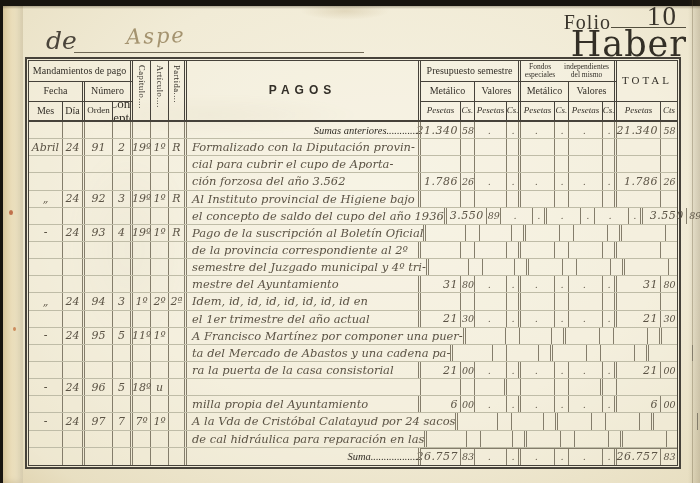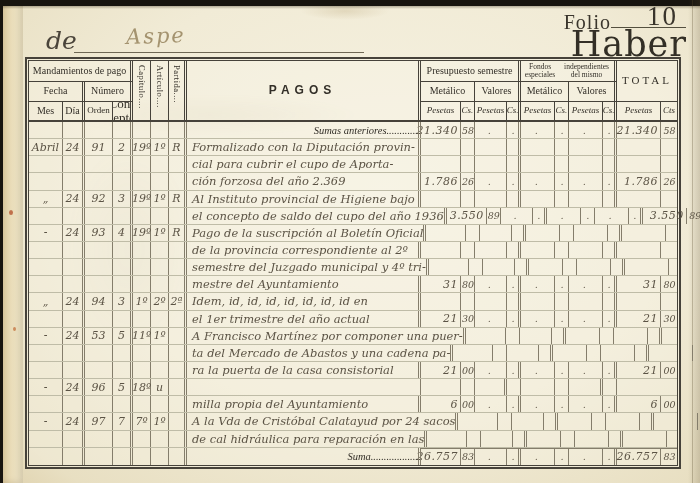--- a/index.html
+++ b/index.html
@@ -222,21 +222,21 @@
             <div class="cell c-tc hw cs"></div>
           </div>
           <div class="line">
             <div class="cell c-mes hw"></div>
             <div class="cell c-dia dblr hw"></div>
             <div class="cell c-orden hw"></div>
             <div class="cell c-con dblr hw"></div>
             <div class="cell c-cap hw"></div>
             <div class="cell c-art hw"></div>
             <div class="cell c-par dblr hw"></div>
-            <div class="cell c-pagos dblr hw">ción forzosa del año 2.369</div>
+            <div class="cell c-pagos dblr hw">ción forzosa del año 3.562</div>
             <div class="cell c-mp hw amt">1.786</div>
             <div class="cell c-mc hw cs">26</div>
             <div class="cell c-vp hw amt dot">.</div>
             <div class="cell c-vc dblr hw cs dot">.</div>
             <div class="cell c-fmp hw amt dot">.</div>
             <div class="cell c-fmc hw cs dot">.</div>
             <div class="cell c-fvp hw amt dot">.</div>
             <div class="cell c-fvc dblr hw cs dot">.</div>
             <div class="cell c-tp hw amt">1.786</div>
             <div class="cell c-tc hw cs">26</div>
@@ -397,21 +397,21 @@
             <div class="cell c-fmp hw amt dot">.</div>
             <div class="cell c-fmc hw cs dot">.</div>
             <div class="cell c-fvp hw amt dot">.</div>
             <div class="cell c-fvc dblr hw cs dot">.</div>
             <div class="cell c-tp hw amt">21</div>
             <div class="cell c-tc hw cs">30</div>
           </div>
           <div class="line">
             <div class="cell c-mes hw">-</div>
             <div class="cell c-dia dblr hw">24</div>
-            <div class="cell c-orden hw">53</div>
+            <div class="cell c-orden hw">95</div>
             <div class="cell c-con dblr hw">5</div>
             <div class="cell c-cap hw">11º</div>
             <div class="cell c-art hw">1º</div>
             <div class="cell c-par dblr hw"></div>
             <div class="cell c-pagos dblr hw">A Francisco Martínez por componer una puer-</div>
             <div class="cell c-mp hw amt"></div>
             <div class="cell c-mc hw cs"></div>
             <div class="cell c-vp hw amt"></div>
             <div class="cell c-vc dblr hw cs"></div>
             <div class="cell c-fmp hw amt"></div>

